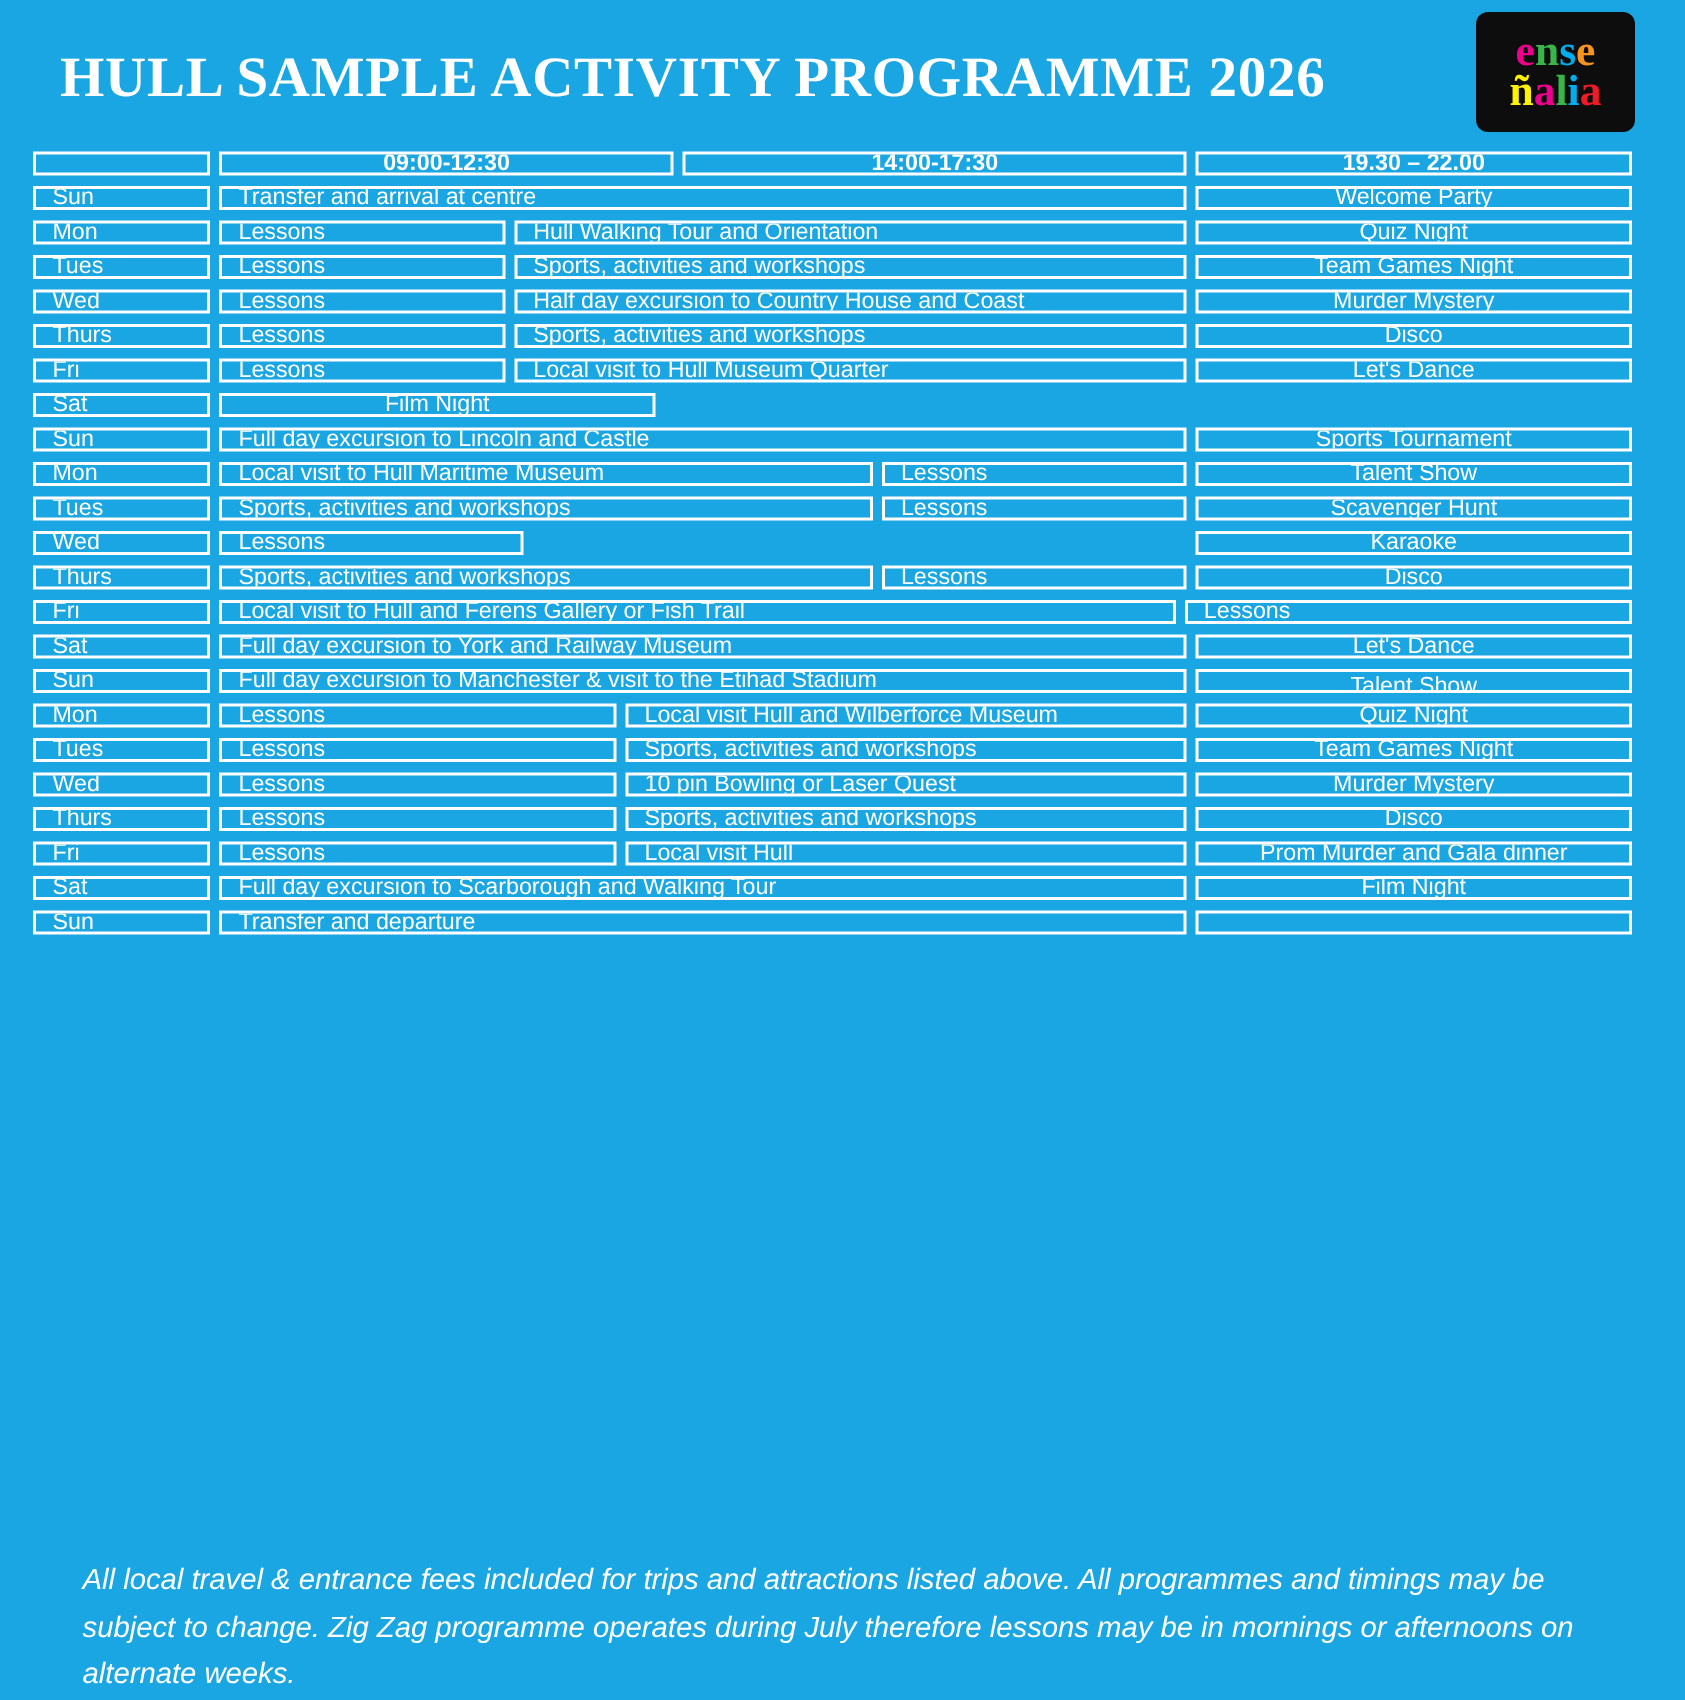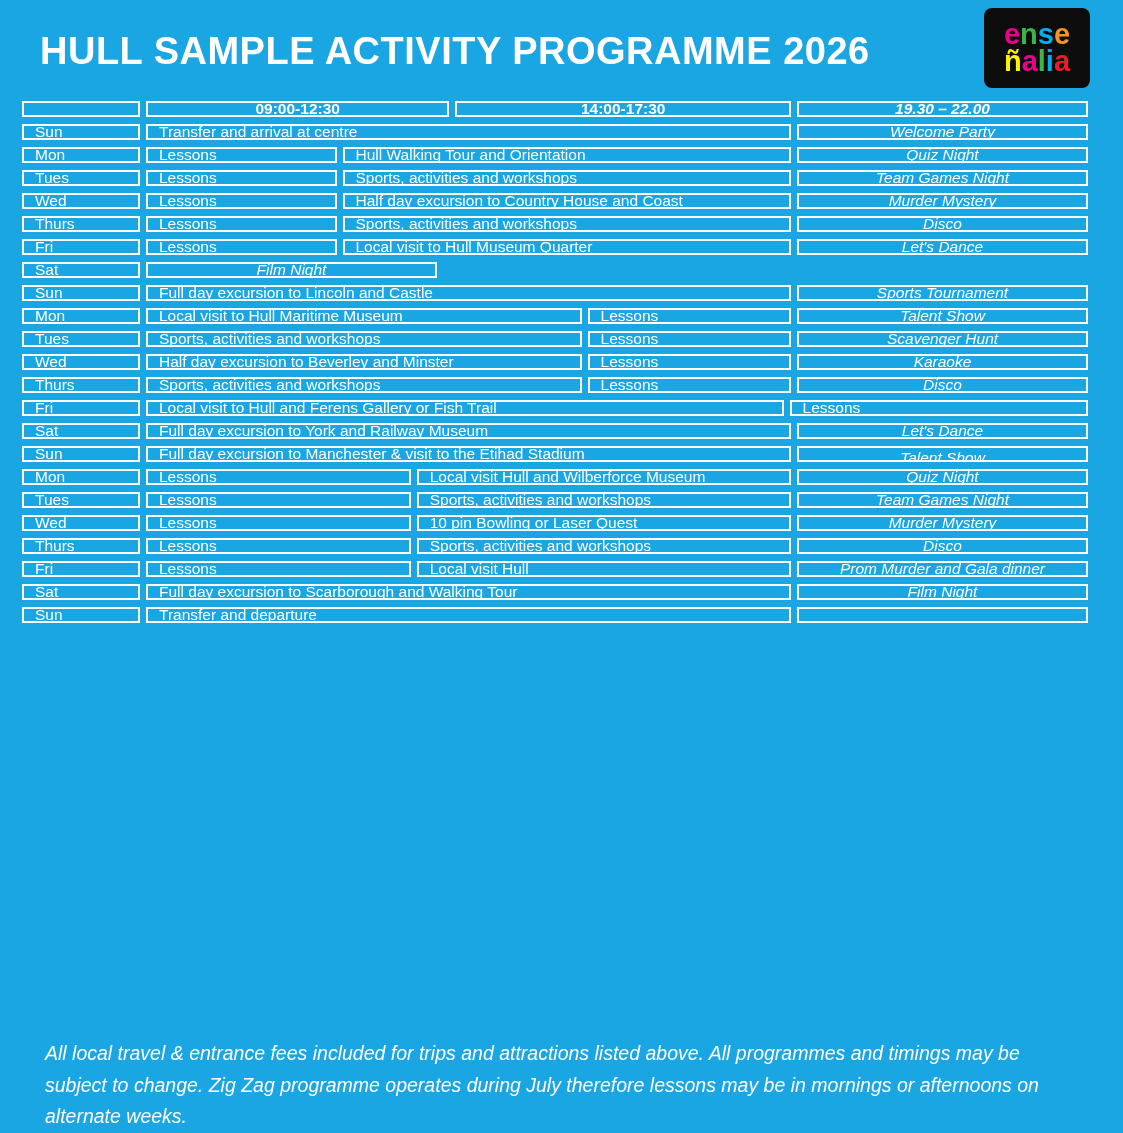--- a/index.html
+++ b/index.html
@@ -10,21 +10,21 @@
   html, body {
     margin: 0; padding: 0;
     width: 1123px; height: 1133px;
     background: var(--cyan);
     font-family: "Liberation Sans", sans-serif;
     overflow: hidden;
   }
   .page { position: relative; width: 1123px; height: 1133px; }
 
   
-  .hdr { position: relative; height: 117px; }
+  .hdr { position: relative; height: 117px; font-family: Liberation Serif, serif; }
   .title {
     position: absolute; left: 40px; top: 30px;
     margin: 0;
     color: #fff; font-size: 38px; font-weight: bold;
     letter-spacing: 0.5px; white-space: nowrap;
   }
   .logo {
     position: absolute; top: 8px; right: 33px;
     width: 106px; height: 80px;
     background: #0d0d0d; border-radius: 8px;
@@ -48,28 +48,28 @@
     background: var(--cyan);
     border: 2px solid #fff;
     color: #fff;
     font-size: 15.5px;
     display: flex; align-items: center;
     min-width: 0; overflow: hidden; white-space: nowrap;
   }
   .day-cell { flex: 0 0 118px; padding-left: 11px; text-align: center; }
   .mid { flex: 1 1 auto; display: flex; gap: 6px; min-width: 0; }
   .mid-cell { padding-left: 11px; flex: 1 1 auto; }
-  .evening-cell { flex: 0 0 291px; font-style: italic; }
+  .evening-cell { flex: 0 0 291px; }
   .center { justify-content: center; padding-left: 0; text-align: center; }
   .bold { font-weight: bold; }
   .vtop { align-items: flex-start; padding-top: 1px; }
 
   
   .note {
-    position: absolute; left: 45px; top: 1038px;
+    position: absolute; left: 55px; top: 1038px;
     width: 1038px;
     margin: 0;
     color: #fff; font-style: italic;
     font-size: 19.5px; line-height: 1.62;
   }
 </style>
 </head>
 <body>
 
 <div class="page">
@@ -161,21 +161,20 @@
         <div class="cell day-cell">Tues</div>
         <div class="mid">
           <div class="cell mid-cell" style="flex: 0 0 calc(68% - 3px);">Sports, activities and workshops</div>
           <div class="cell mid-cell" style="flex: 0 0 calc(32% - 3px);">Lessons</div>
         </div>
         <div class="cell evening-cell center">Scavenger Hunt</div>
       </div>
       <div class="t-row">
         <div class="cell day-cell">Wed</div>
         <div class="mid">
-          <div class="cell mid-cell" style="flex: 0 0 calc(68% - 3px);">Half day excursion to Beverley and Minster</div>
           <div class="cell mid-cell" style="flex: 0 0 calc(32% - 3px);">Lessons</div>
         </div>
         <div class="cell evening-cell center">Karaoke</div>
       </div>
       <div class="t-row">
         <div class="cell day-cell">Thurs</div>
         <div class="mid">
           <div class="cell mid-cell" style="flex: 0 0 calc(68% - 3px);">Sports, activities and workshops</div>
           <div class="cell mid-cell" style="flex: 0 0 calc(32% - 3px);">Lessons</div>
         </div>

